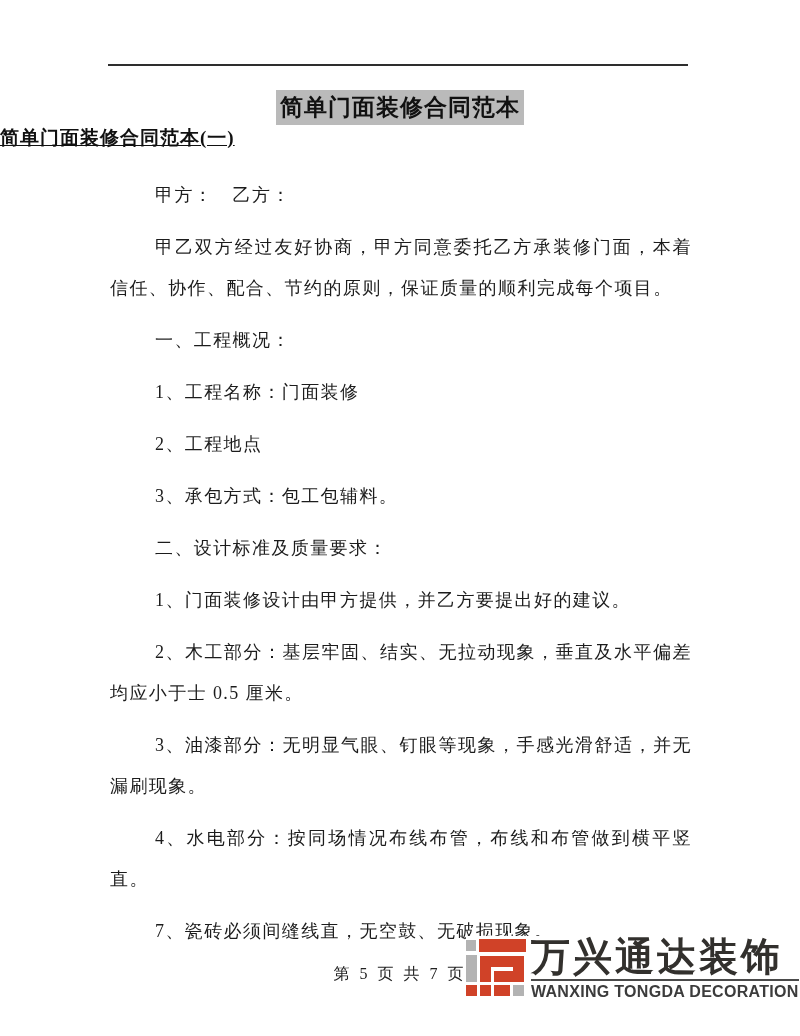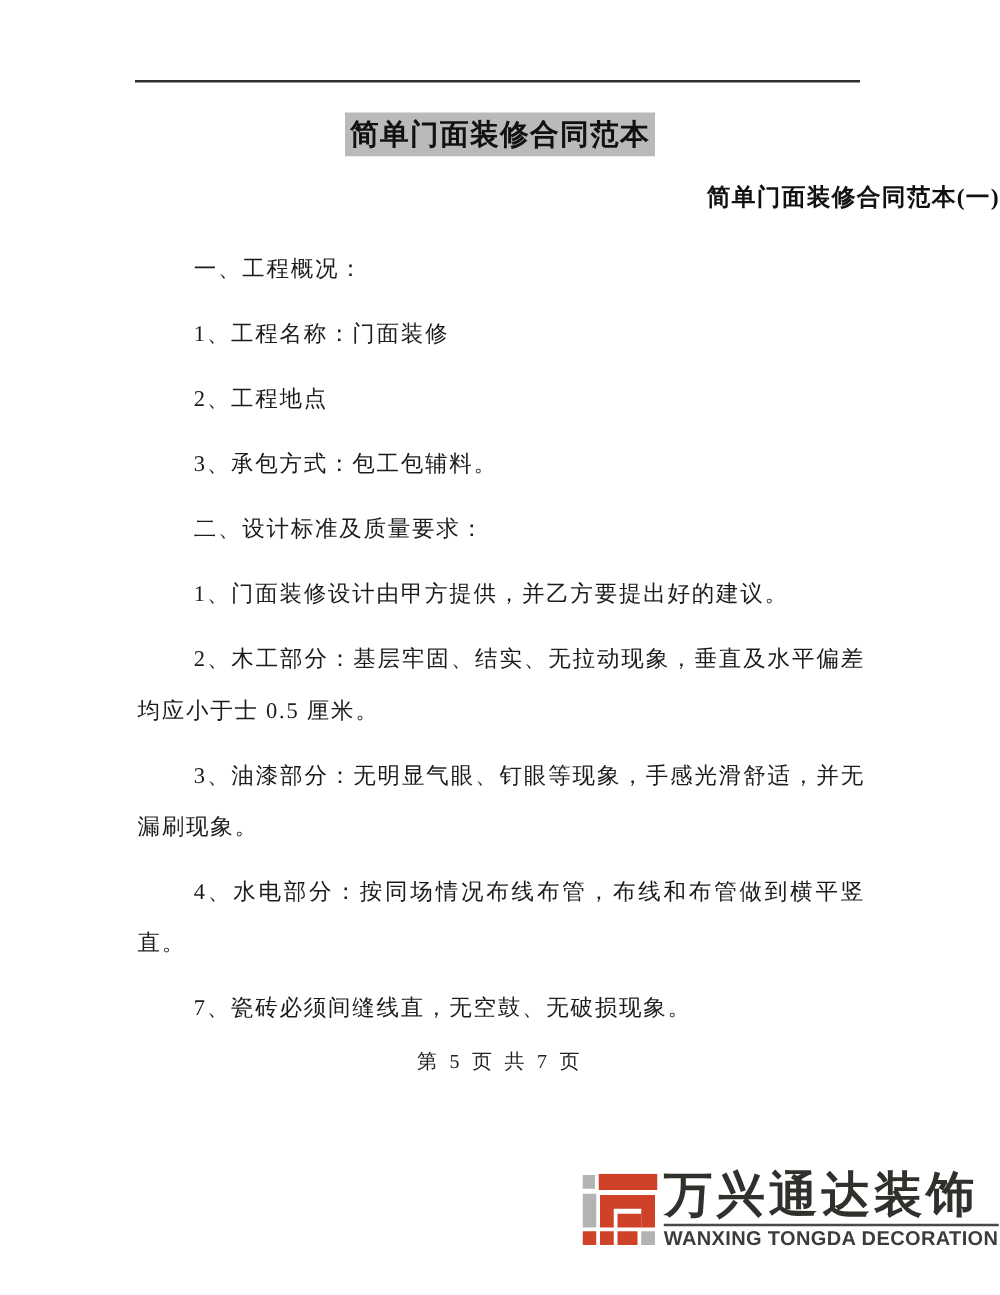--- a/index.html
+++ b/index.html
@@ -30,22 +30,22 @@
   .title-row{margin-top:24px;text-align:center;}
   .doc-title{
     display:inline-block;
     font-size:23px;font-weight:bold;
     letter-spacing:1px;
     background:var(--title-highlight);
     padding:2px 4px;
     color:#111;
   }
   .subtitle-row{
-    margin-top:20px;text-align:right;
-    font-size:19px;font-weight:bold;letter-spacing:1px;color:#111;
+    text-align:left;
+    font-size:19px;font-weight:bold;letter-spacing:1px;color:#111;text-decoration:underline;
   }
   .body-text{margin:24px 108px 0 110px;}
   .body-text p{
     font-size:18px;
     letter-spacing:1.4px;
     line-height:41px;
     margin:0 0 11px 0;
     text-indent:45px;
     text-align:justify;
   }
@@ -84,20 +84,22 @@
 
   <hr class="top-rule">
 
   <div class="title-row">
     <span class="doc-title">简单门面装修合同范本</span>
   </div>
 
   <div class="subtitle-row">简单门面装修合同范本(一)</div>
 
   <div class="body-text">
+    <p>甲方：　乙方：</p>
+    <p>甲乙双方经过友好协商，甲方同意委托乙方承装修门面，本着信任、协作、配合、节约的原则，保证质量的顺利完成每个项目。</p>
     <p>一、工程概况：</p>
     <p>1、工程名称：门面装修</p>
     <p>2、工程地点</p>
     <p>3、承包方式：包工包辅料。</p>
     <p>二、设计标准及质量要求：</p>
     <p>1、门面装修设计由甲方提供，并乙方要提出好的建议。</p>
     <p>2、木工部分：基层牢固、结实、无拉动现象，垂直及水平偏差均应小于士 0.5 厘米。</p>
     <p>3、油漆部分：无明显气眼、钉眼等现象，手感光滑舒适，并无漏刷现象。</p>
     <p>4、水电部分：按同场情况布线布管，布线和布管做到横平竖直。</p>
     <p>7、瓷砖必须间缝线直，无空鼓、无破损现象。</p>

